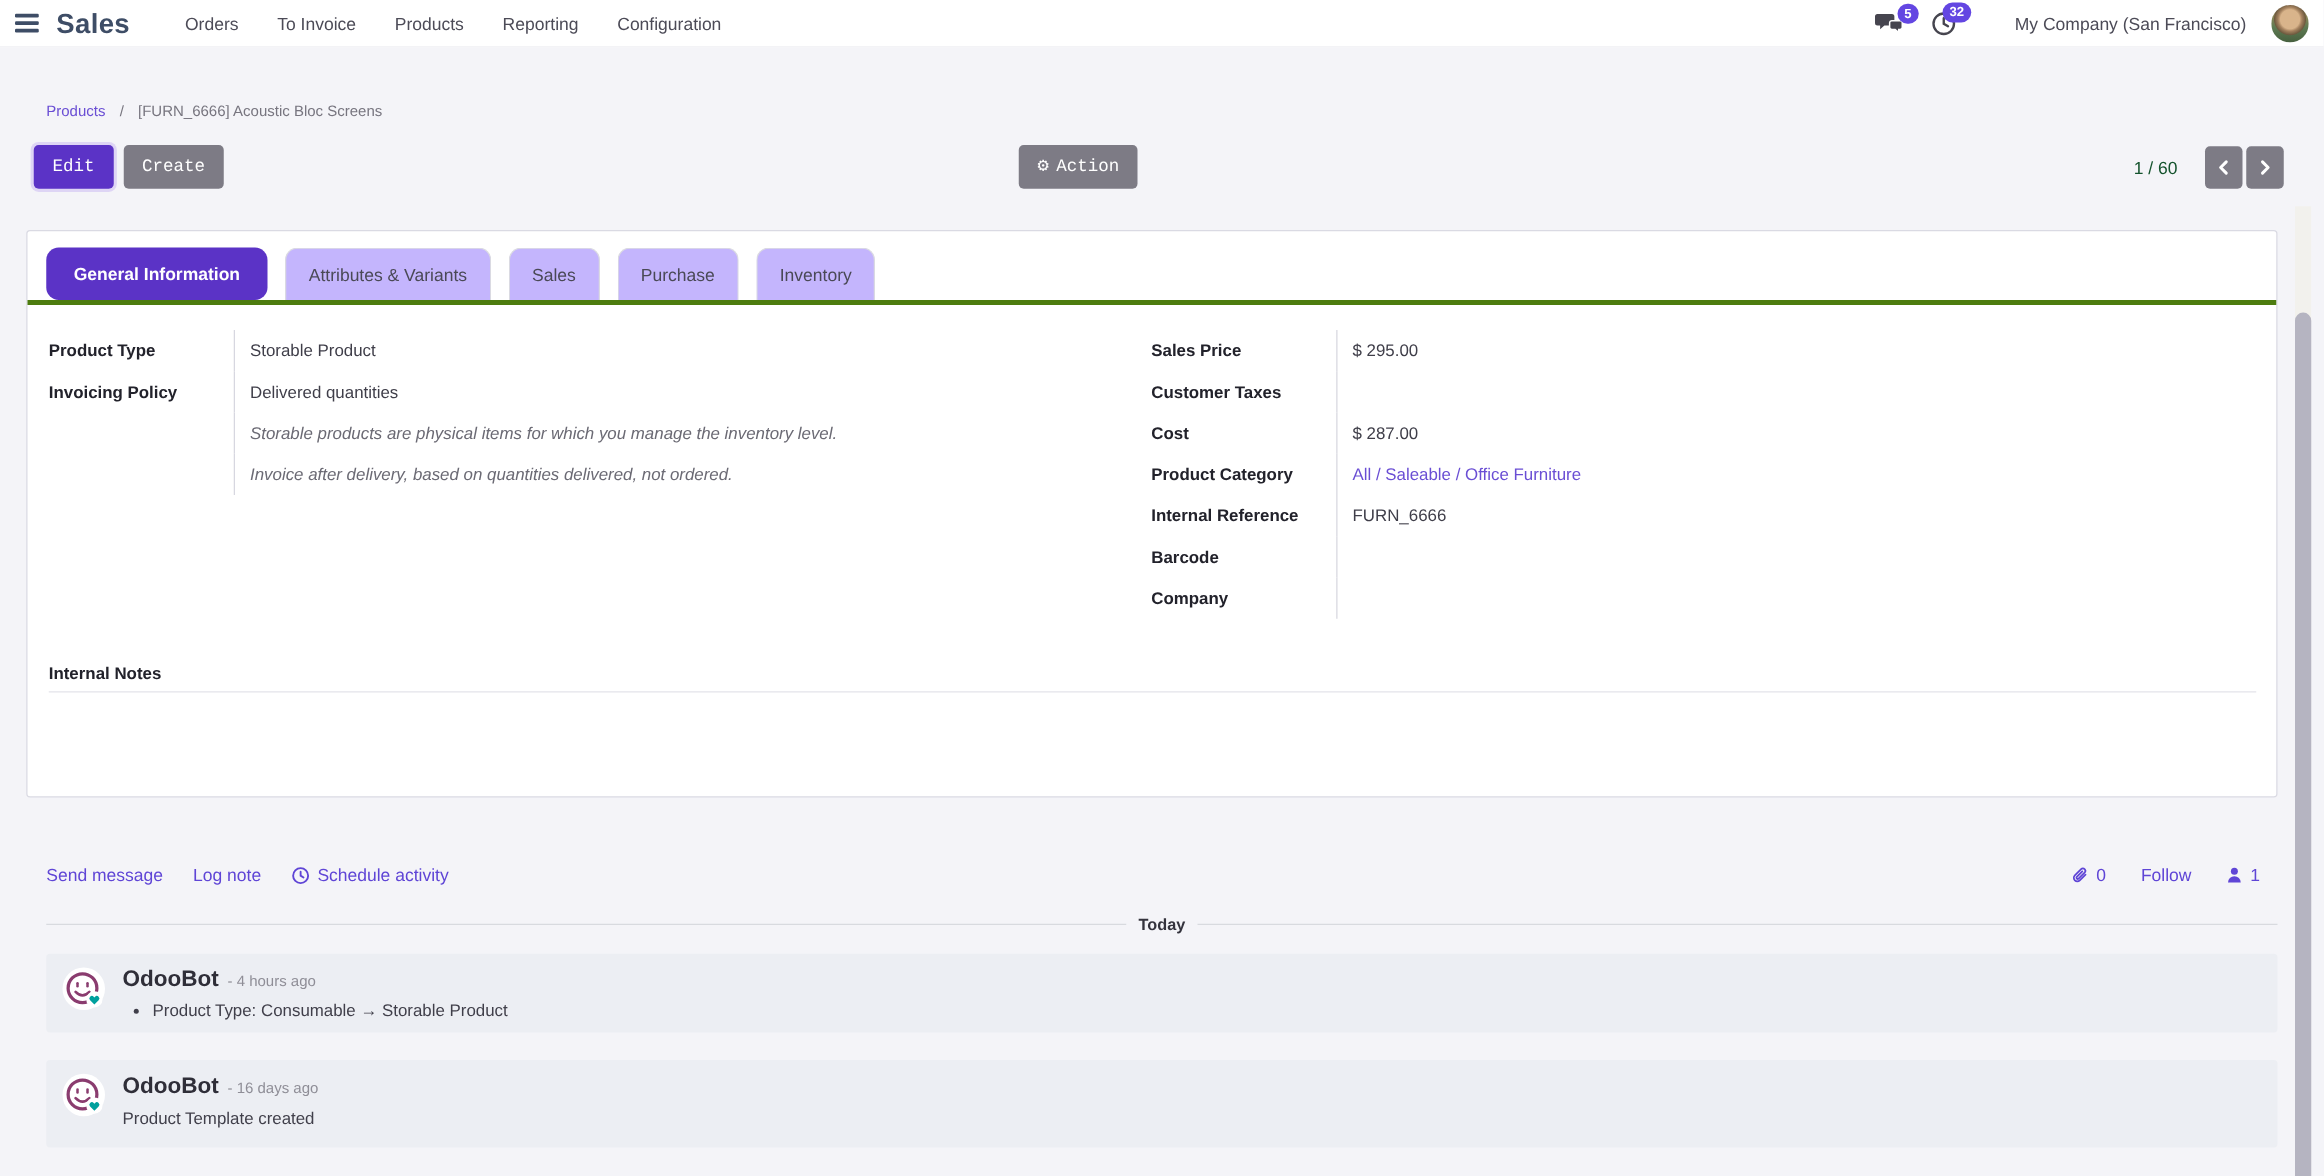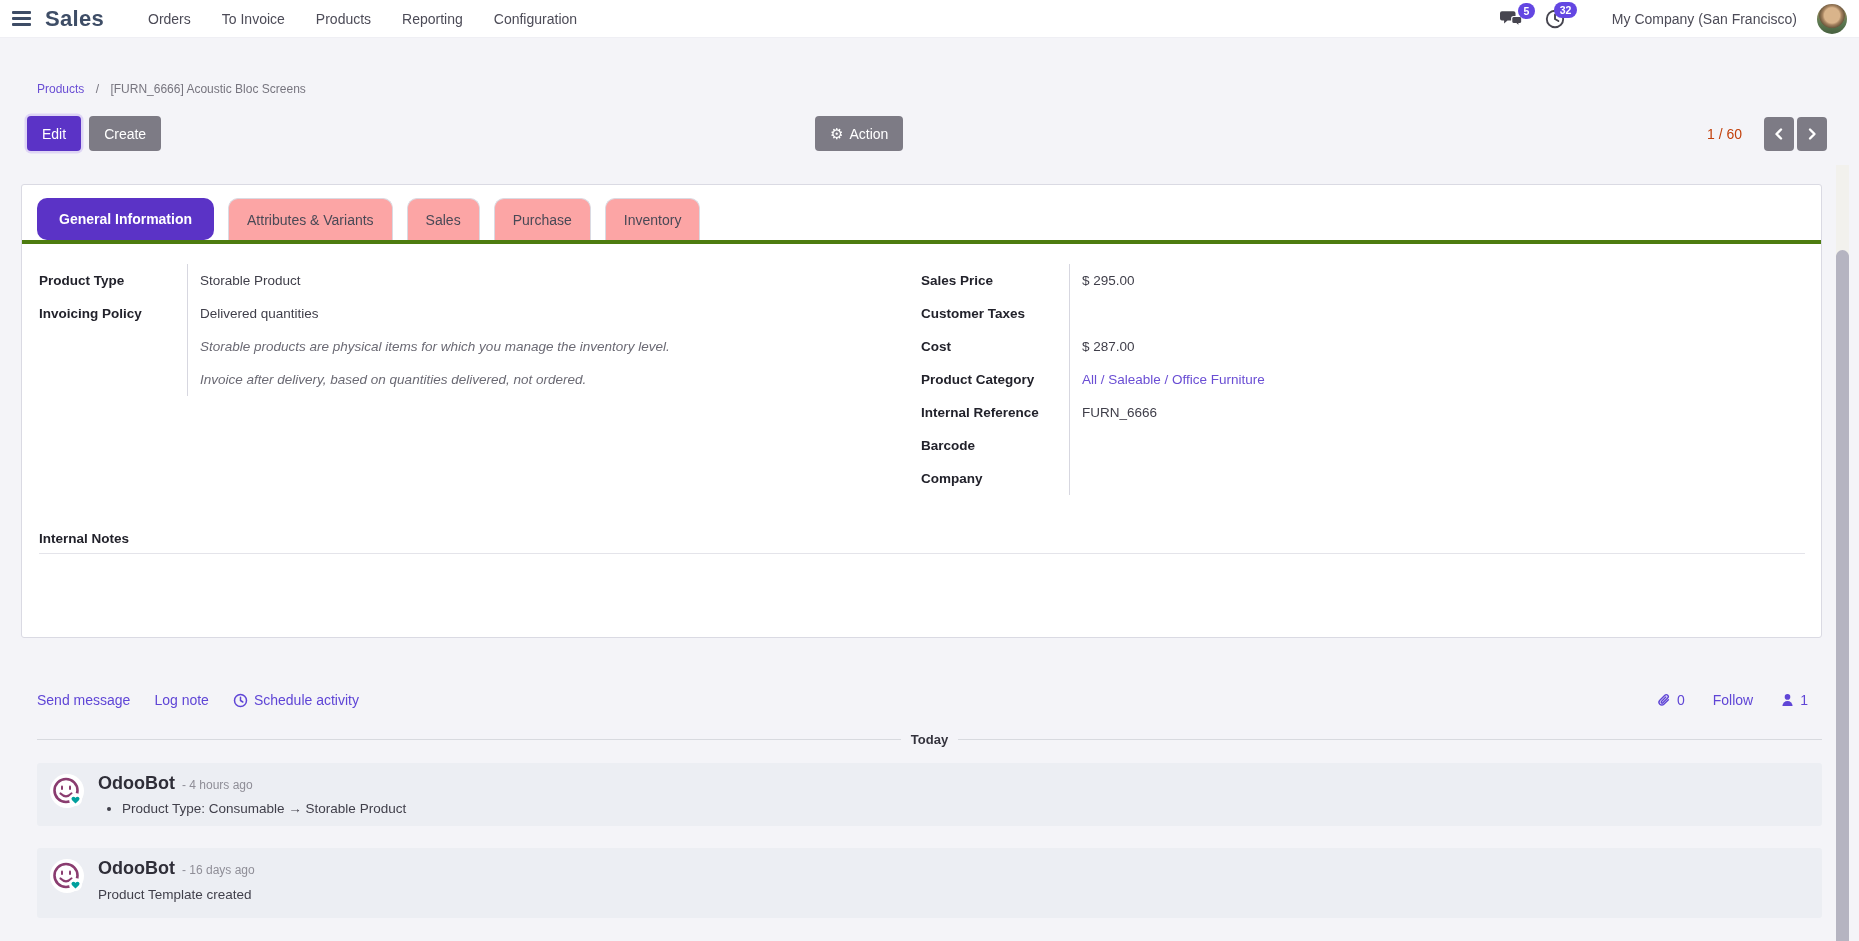--- a/index.html
+++ b/index.html
@@ -37,42 +37,42 @@
   }
 
   
   .control-panel { padding:40px 21px 0 27px; }
   .breadcrumb { padding-left:10px; font-size:12px; line-height:22px; }
   .breadcrumb a { color:#6a4ed4; text-decoration:none; cursor:pointer; }
   .breadcrumb .sep { color:#77757f; margin:0 8px; }
   .breadcrumb .current { color:#77757f; }
   .statusbar { margin-top:16px; height:35px; position:relative; display:flex; align-items:center; }
   .btn {
-    border:none; cursor:pointer; font-family:Liberation Sans, sans-serif; font-size:14px; color:#fff;
+    border:none; cursor:pointer; font-family:Liberation Mono, monospace; font-size:14px; color:#fff;
     padding:0 15px; height:35px; border-radius:4px; display:inline-flex; align-items:center; gap:6px;
   }
   .btn-primary { background:#5b33c6; box-shadow:0 0 0 2.5px #ded5f5; }
   .btn-neutral { background:#7d7b85; }
   .btn-edit { margin-right:8px; }
   .btn-action { position:absolute; left:788px; }
   .gear { font-size:15px; line-height:1; }
   .pager { position:absolute; right:11px; display:flex; align-items:center; }
-  .pager-value { font-size:14px; color:#c2410c; margin-right:22px; }
+  .pager-value { font-size:14px; color:#14532d; margin-right:22px; }
   .pager-btn { width:30px; height:34px; border:none; background:#7d7b85; border-radius:4px; cursor:pointer;
     display:flex; align-items:center; justify-content:center; }
   .pager-btn + .pager-btn { margin-left:3px; }
 
   
   .card {
     margin:33px 0 0 21px; width:1801px; height:454px; background:#fff;
     border:1px solid #dadae3; border-radius:3px;
   }
   .tabs { margin-top:13px; padding-left:15px; display:flex; gap:14px; height:46px; border-bottom:4px solid #4d7c0f; }
   .tab {
-    display:flex; align-items:center; font-size:14px; cursor:pointer; background:#fca5a5;
+    display:flex; align-items:center; font-size:14px; cursor:pointer; background:#c4b5fd;
     color:#4a4956; border:1px solid #dadae2; border-bottom:none; border-radius:10px 10px 0 0; padding:0 18px;
   }
   .tab.active {
     background:#5b33c6; color:#fff; font-weight:700; border:none; border-radius:10px; padding:0 22px;
   }
   .form { display:flex; padding:20px 16px 0 17px; }
   .group { display:grid; align-content:start; }
   .group-left  { grid-template-columns:148px 1fr; width:810px; }
   .group-right { grid-template-columns:148px 1fr; flex:1; margin-left:72px; }
   .flabel { font-size:13.5px; font-weight:700; color:#22222b; line-height:33px; }

